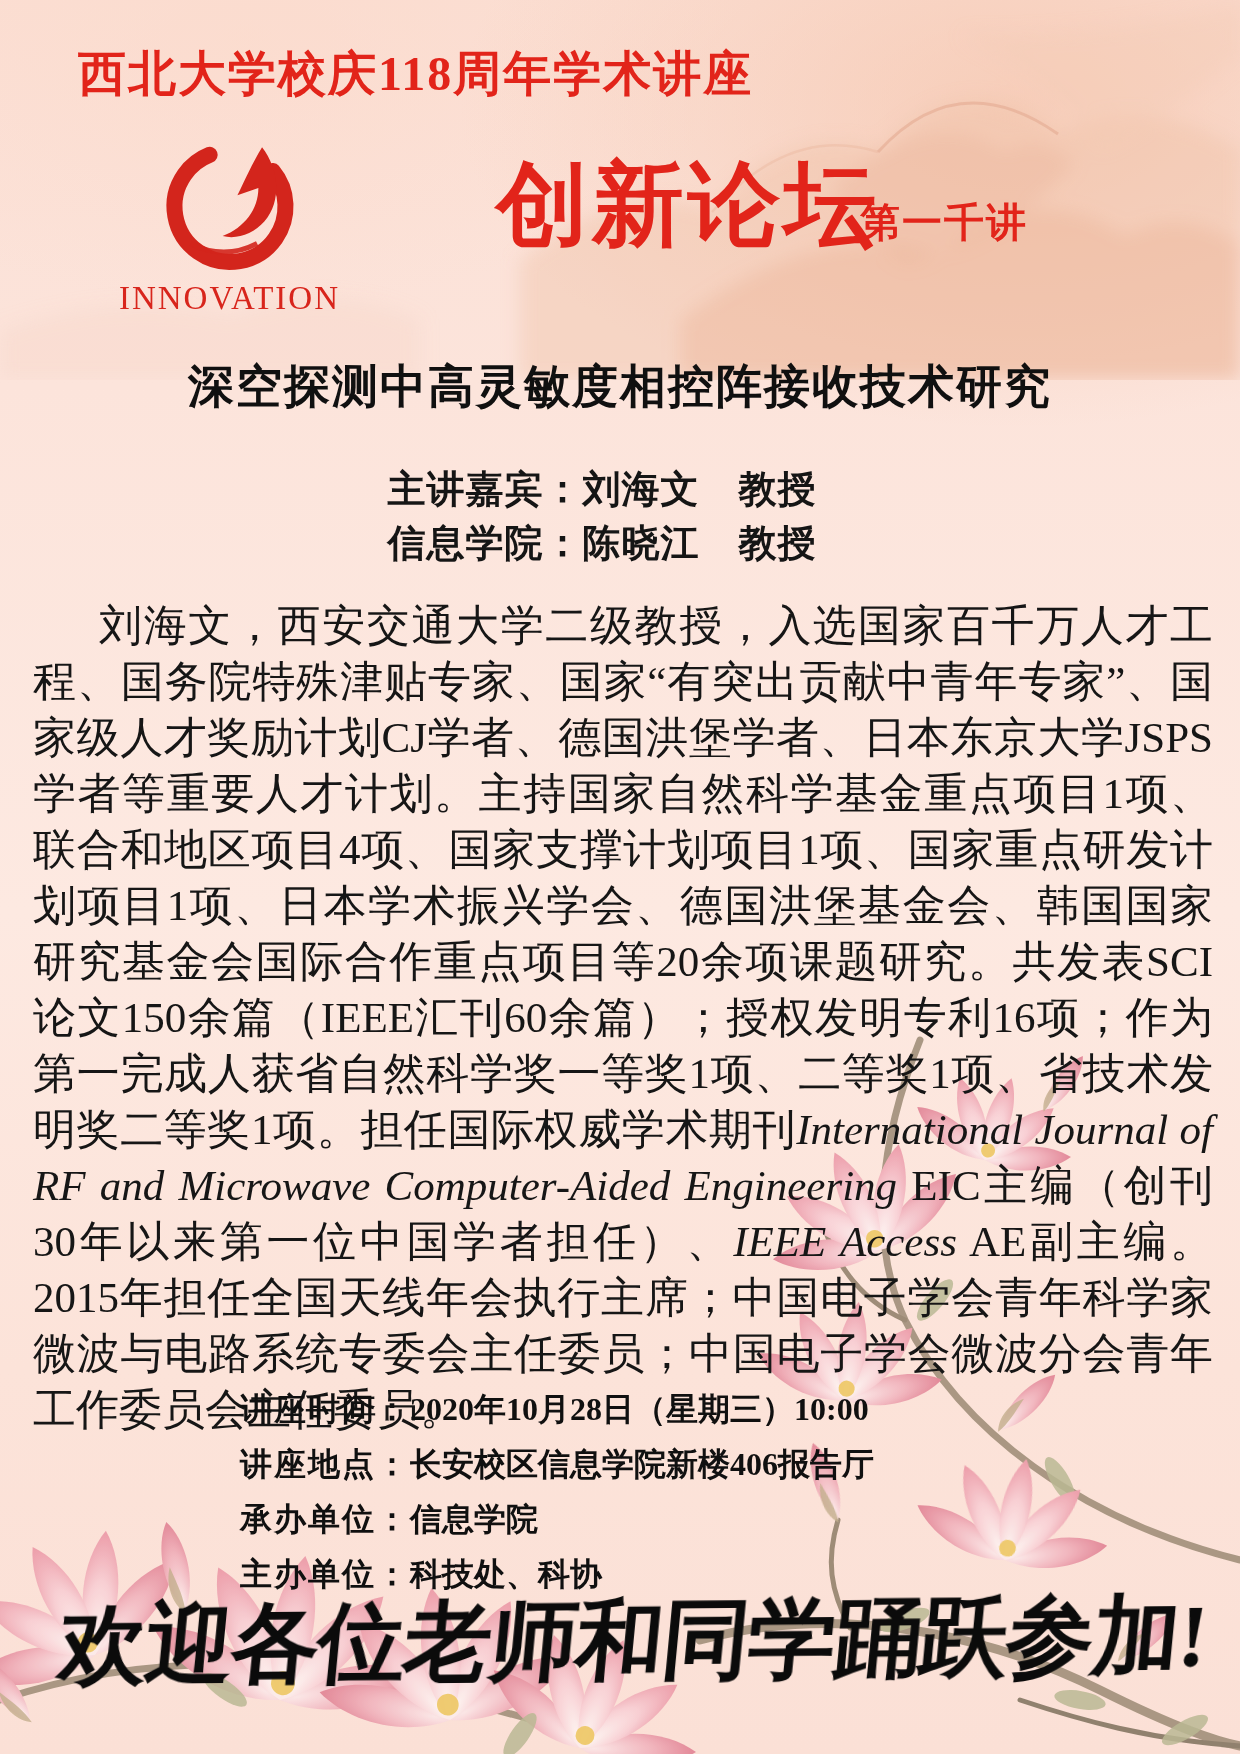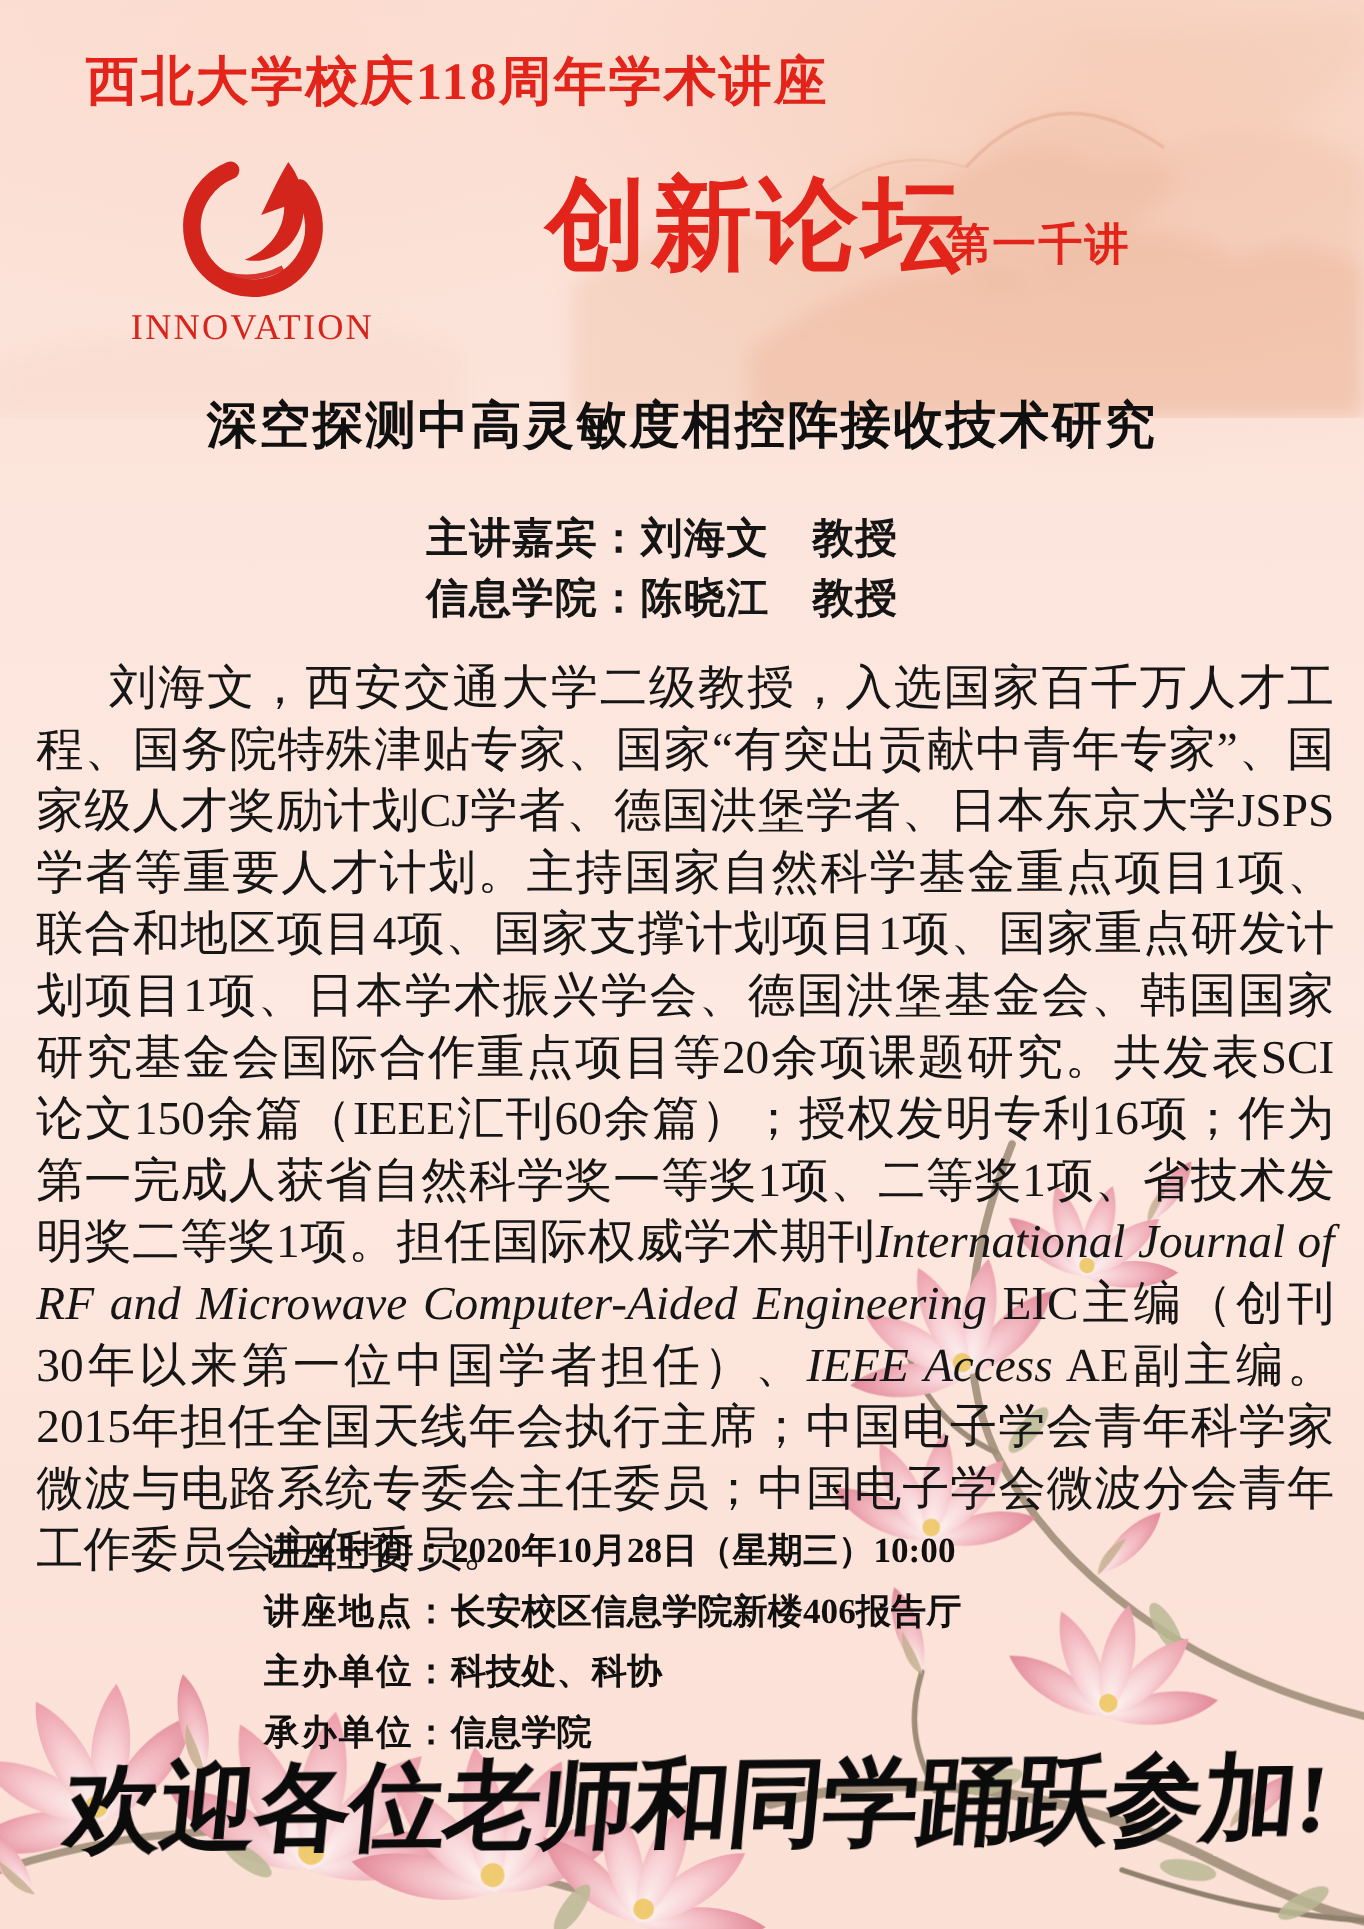--- a/index.html
+++ b/index.html
@@ -186,19 +186,19 @@
   <h1 class="lecture-title">深空探测中高灵敏度相控阵接收技术研究</h1>
 
   <div class="guest-line">主讲嘉宾：刘海文　教授</div>
   <div class="support-line">信息学院：陈晓江　教授</div>
 
   <p class="bio"><span class="normal">刘海文，西安交通大学二级教授，入选国家百千万人才工程、国务院特殊津贴专家、国家“有突出贡献中青年专家”、国家级人才奖励计划CJ学者、德国洪堡学者、日本东京大学JSPS学者等重要人才计划。主持国家自然科学基金重点项目1项、联合和地区项目4项、国家支撑计划项目1项、国家重点研发计划项目1项、日本学术振兴学会、德国洪堡基金会、韩国国家研究基金会国际合作重点项目等20余项课题研究。共发表SCI论文150余篇（IEEE汇刊60余篇）；授权发明专利16项；作为第一完成人获省自然科学奖一等奖1项、二等奖1项、省技术发明奖二等奖1项。担任国际权威学术期刊</span><span class="italic">International Journal of RF and Microwave Computer-Aided Engineering</span><span class="normal"> EIC主编（创刊30年以来第一位中国学者担任）、</span><span class="italic">IEEE Access</span><span class="normal"> AE副主编。2015年担任全国天线年会执行主席；中国电子学会青年科学家微波与电路系统专委会主任委员；中国电子学会微波分会青年工作委员会主任委员。</span></p>
 
   <div class="details" id="details">
       <div class="info-line"><span class="info-label">讲座时间：</span><span>2020年10月28日（星期三）10:00</span></div>
       <div class="info-line"><span class="info-label">讲座地点：</span><span>长安校区信息学院新楼406报告厅</span></div>
+      <div class="info-line"><span class="info-label">承办单位：</span><span>信息学院</span></div>
       <div class="info-line"><span class="info-label">主办单位：</span><span>科技处、科协</span></div>
-      <div class="info-line"><span class="info-label">承办单位：</span><span>信息学院</span></div>
     </div>
 
   <div class="welcome">欢迎各位老师和同学踊跃参加!</div>
 
 </div>
 
 </body></html>

